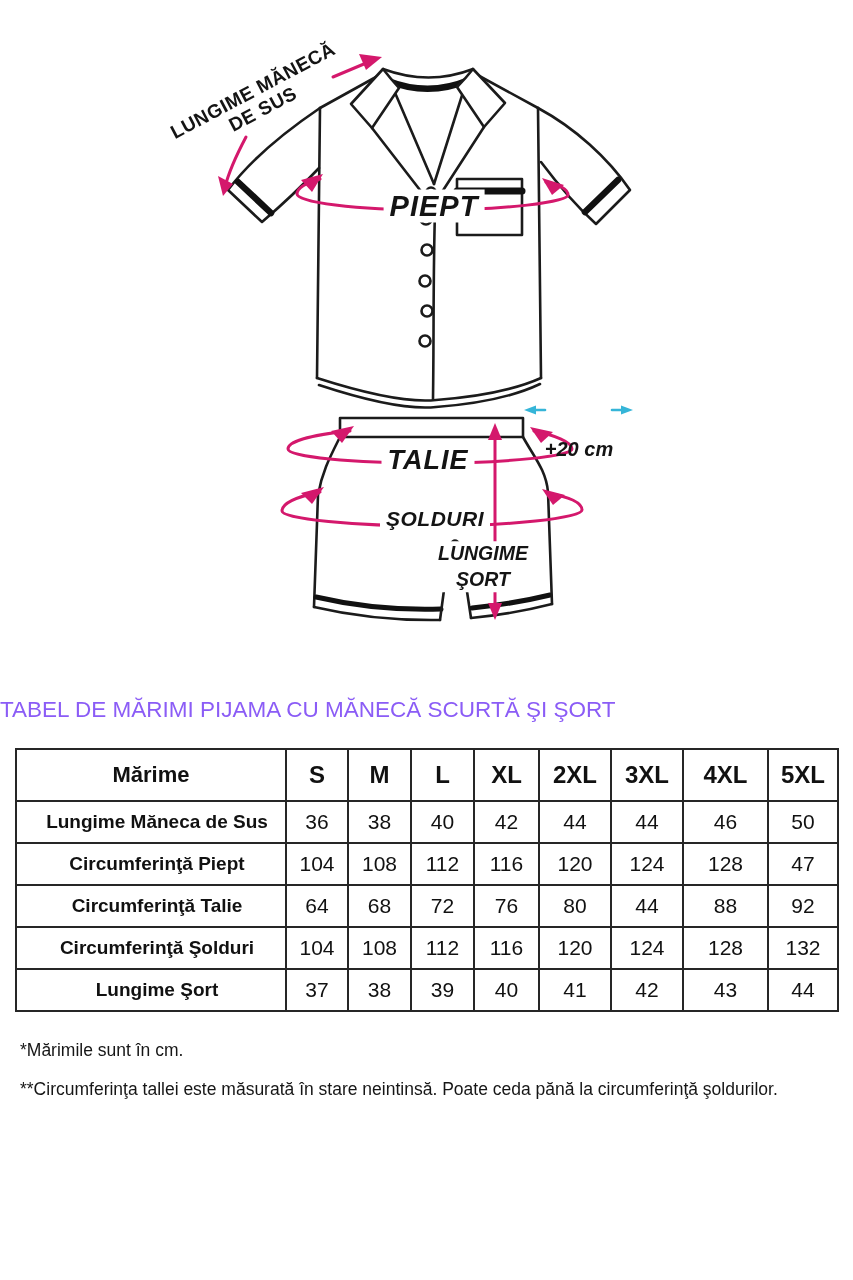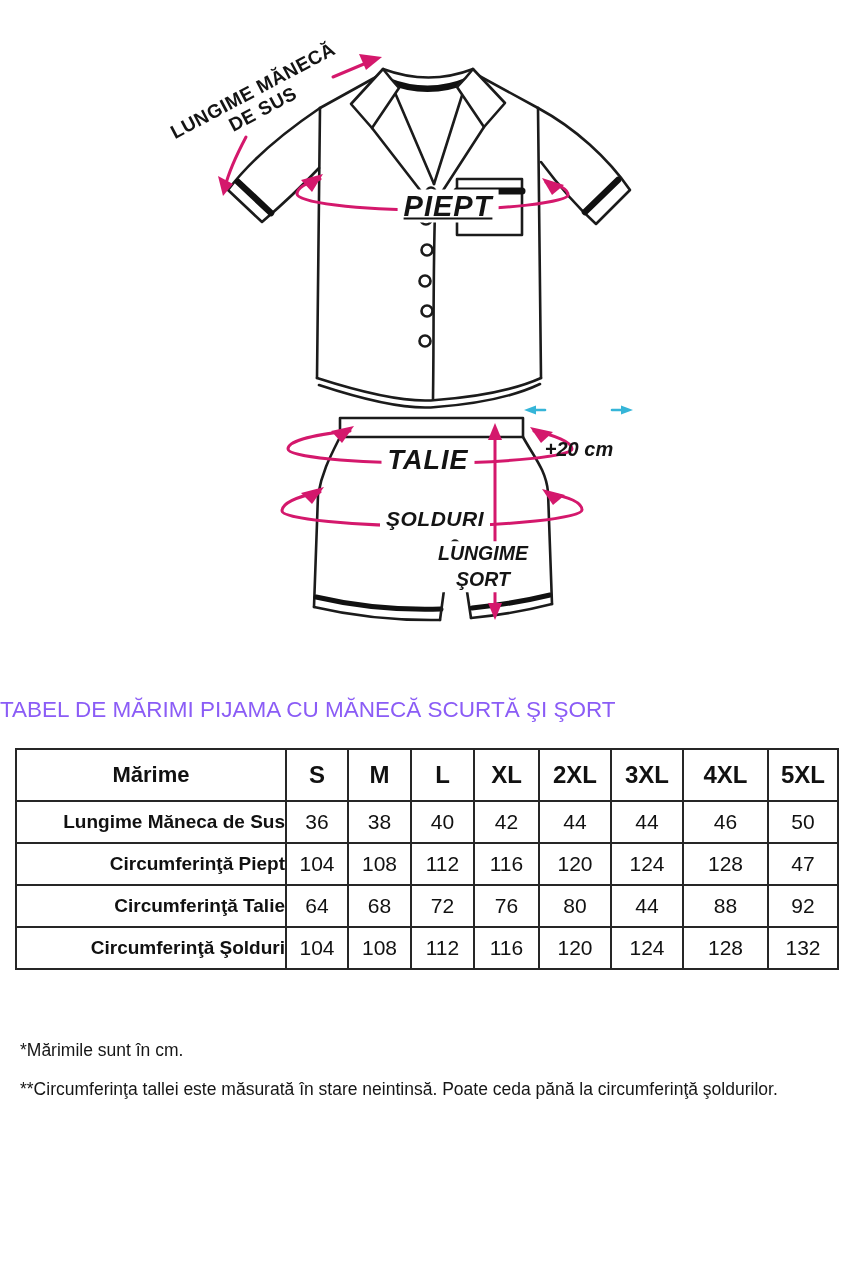--- a/index.html
+++ b/index.html
@@ -14,21 +14,21 @@
   .lbl-talie{font-size:27px;letter-spacing:1px;}
   .lbl-solduri{font-size:21px;letter-spacing:.5px;}
   .lbl-lsort{font-size:19.5px;line-height:1.32;}
   .lbl-plus20{font-size:20px;margin-top:40px;}
   .title{position:absolute;left:0;top:697px;width:778px;text-align:left;font-size:22.5px;font-weight:400;color:#8b5cf6;}
   table.size{position:absolute;left:15px;top:748px;width:822px;border-collapse:collapse;table-layout:fixed;}
   table.size th,table.size td{border:2px solid #262626;text-align:center;vertical-align:middle;padding:0;margin-top:46px;}
   table.size thead th{height:50px;font-size:24px;font-weight:700;}
   table.size thead th.first{font-size:22px;}
   table.size tbody tr{height:42px;}
-  table.size tbody th{text-align:right;padding-left:12px;font-size:19px;font-weight:700;}
+  table.size tbody th{text-align:center;padding-left:12px;font-size:19px;font-weight:700;}
   table.size tbody td{font-size:21px;font-weight:400;}
   .notes{position:absolute;left:20px;top:1030px;width:770px;font-size:17.5px;line-height:1.45;color:#161616;}
   .notes p{margin:8px 0 14px 0;}
 </style>
 </head>
 <body>
 
 <div class="stage">
   <svg width="853" height="690" viewBox="0 0 853 690">
     <g stroke="#1b1b1b" stroke-width="2.6" fill="none" stroke-linejoin="round" stroke-linecap="round">
@@ -101,21 +101,21 @@
       <path d="M 524,410 L 536,405.5 L 536,414.5 Z" fill="#35b5d8" stroke="none"></path>
       <path d="M 612,410 L 625,410"></path>
       <path d="M 633,410 L 621,405.5 L 621,414.5 Z" fill="#35b5d8" stroke="none"></path>
     </g>
   </svg>
 
   <div class="lbl lbl-sleeve" style="left:258px;top:100px;">
     <div>LUNGIME MĂNECĂ</div>
     <div>DE SUS</div>
   </div>
-  <div class="lbl it bg lbl-piept" style="left:448px;top:206px;text-decoration:underline;">PIEPT</div>
+  <div class="lbl it bg lbl-piept" style="left:434px;top:206px;">PIEPT</div>
   <div class="lbl it bg lbl-talie" style="left:428px;top:460px;">TALIE</div>
   <div class="lbl it bg lbl-solduri" style="left:435px;top:519px;">ŞOLDURI</div>
   <div class="lbl it bg lbl-lsort" style="left:483px;top:567px;">
     <div>LUNGIME</div>
     <div>ŞORT</div>
   </div>
   <div class="lbl it lbl-plus20" style="left:579px;top:409px;">+20 cm</div>
 </div>
 
 <div class="title">TABEL DE MĂRIMI PIJAMA CU MĂNECĂ SCURTĂ ŞI ŞORT</div>
@@ -183,19 +183,30 @@
       <th>Circumferinţă Şolduri</th>
       <td>104</td>
       <td>108</td>
       <td>112</td>
       <td>116</td>
       <td>120</td>
       <td>124</td>
       <td>128</td>
       <td>132</td>
     </tr>
+    <tr>
+      <th>Lungime Şort</th>
+      <td>37</td>
+      <td>38</td>
+      <td>39</td>
+      <td>40</td>
+      <td>41</td>
+      <td>42</td>
+      <td>43</td>
+      <td>44</td>
+    </tr>
   </tbody>
 </table>
 
 <div class="notes">
   <p>*Mărimile sunt în cm.</p>
   <p>**Circumferinţa tallei este măsurată în stare neintinsă. Poate ceda pănă la circumferinţă şoldurilor.</p>
 </div>
 
 </body></html>

